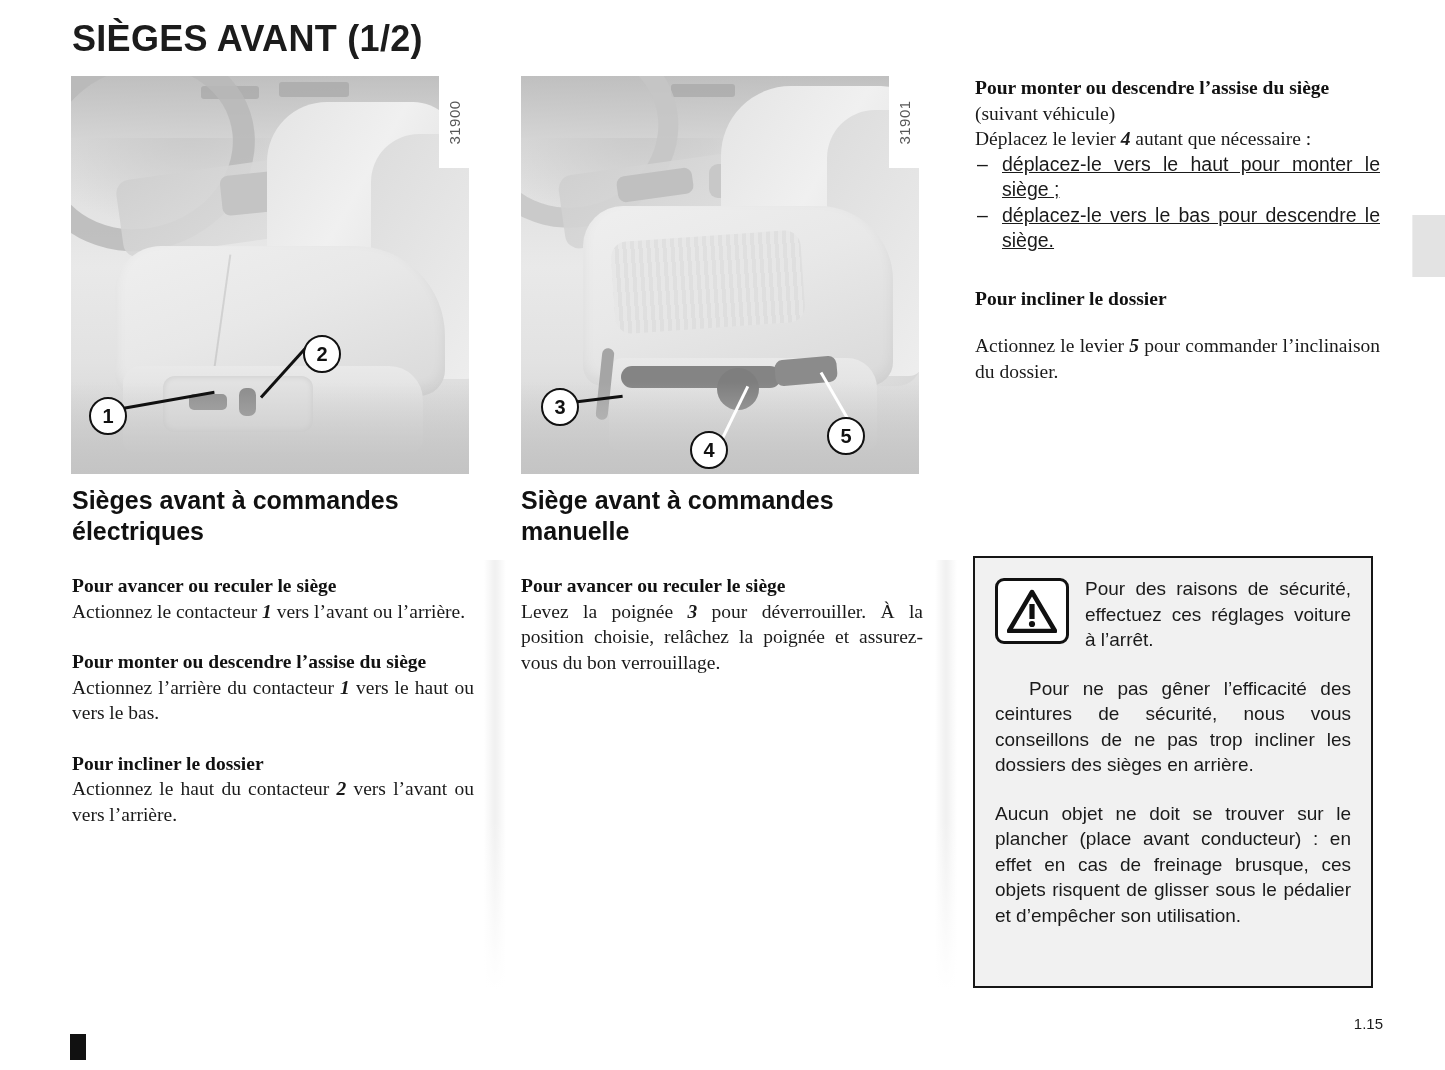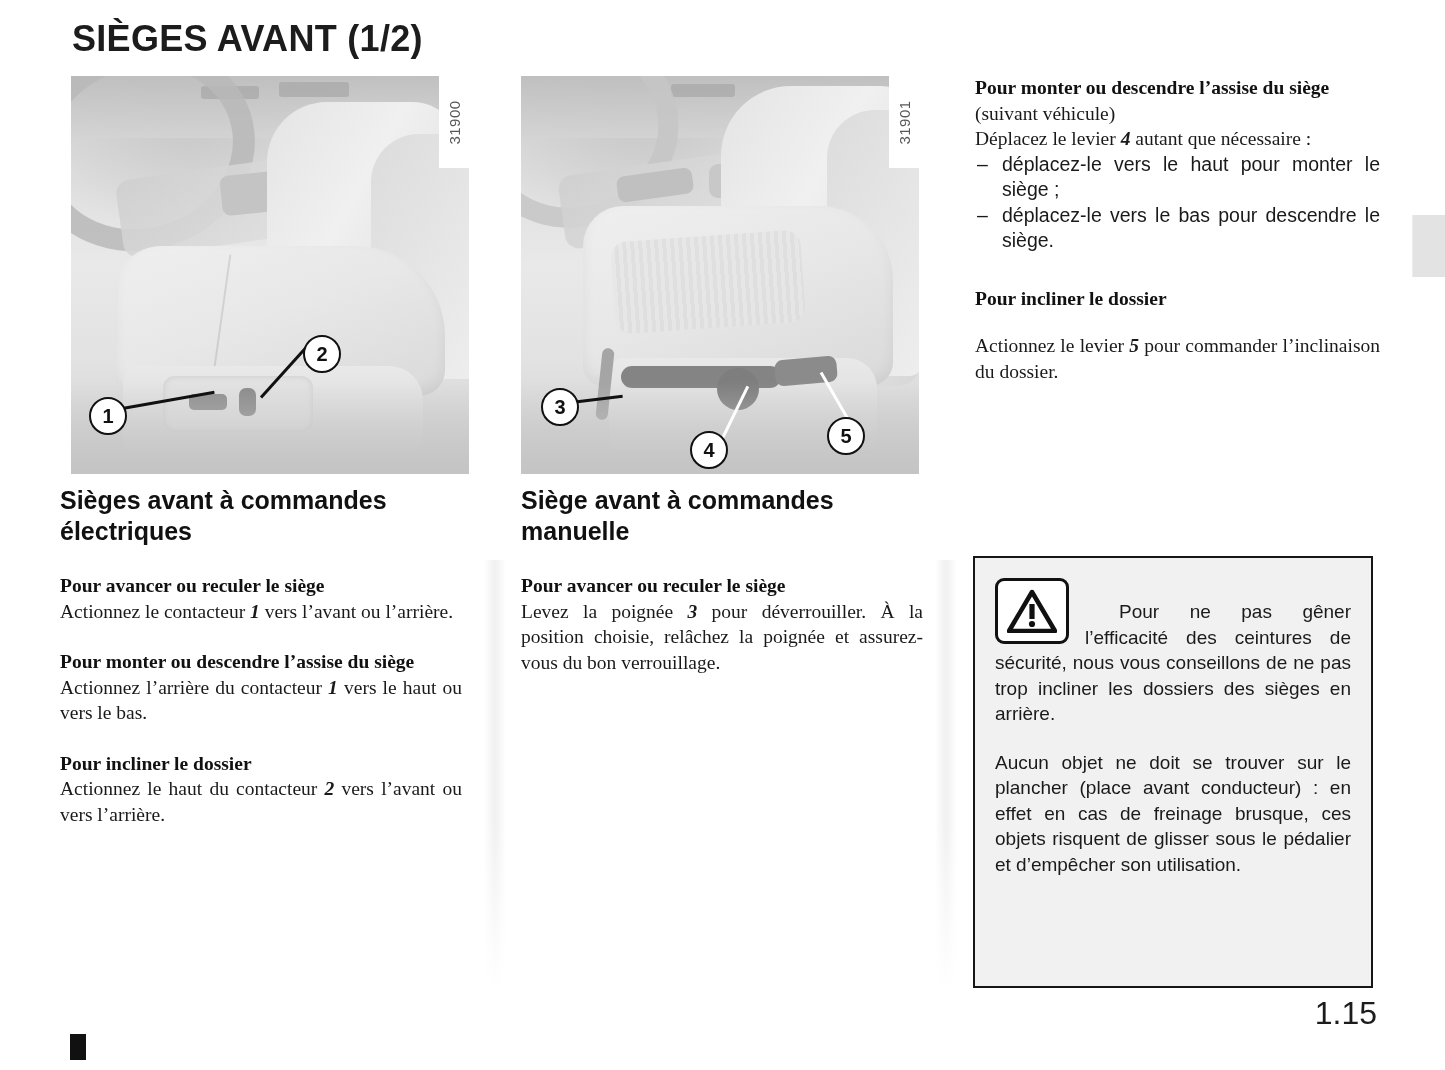--- a/index.html
+++ b/index.html
@@ -271,21 +271,21 @@
   }
   .leader.white { background: #ffffff; height: 3px; }
 
   
   .col {
     position: absolute;
     font-size: 19.5px;
     line-height: 25.5px;
     color: #1a1a1a;
   }
-  .col.c1 { left: 60px;  top: 485px; width: 402px; }
+  .col.c1 { left: 72px;  top: 485px; width: 402px; }
   .col.c2 { left: 521px; top: 485px; width: 402px; }
   .col.c3 { left: 975px; top: 75px;  width: 405px; }
 
   h2.sec-title {
     margin: 0 0 26px 0;
     font-size: 25px;
     line-height: 31px;
     font-weight: bold;
     color: #111111;
   }
@@ -303,20 +303,21 @@
     hyphens: none;
     font-family: Liberation Serif, serif;
   }
   h3.sub.gap { margin-top: 25px; }
   .bold-num { font-weight: bold; font-style: italic; }
 
   ul.dashlist {
     margin: 0;
     padding: 0;
     list-style: none;
+    text-decoration: underline;
   }
   ul.dashlist li {
     position: relative;
     padding-left: 27px;
     text-align: justify;
   }
   ul.dashlist li::before {
     content: "–";
     position: absolute;
     left: 2px;
@@ -354,23 +355,23 @@
     line-height: 25.5px;
     text-align: justify;
     color: #1a1a1a;
   }
   .warn-p.indent { text-indent: 34px; margin-top: 0; }
   .warn-p.spaced { margin-top: 23px; }
 
   
   .page-num {
     position: absolute;
-    right: 68px;
+    right: 62px;
     bottom: 38px;
-    font-size: 32px;
+    font-size: 15px;
     color: #1c1c1c;
   }
   .bottom-marker {
     position: absolute;
     left: 70px;
     bottom: 10px;
     width: 16px;
     height: 26px;
     background: #111111;
   }
@@ -481,18 +482,19 @@
 </div>
 
 <div class="warning-box">
   <div class="warn-icon">
     <svg width="50" height="44" viewBox="0 0 50 44" aria-hidden="true">
       <polygon points="25,3 48,42 2,42" fill="none" stroke="#111111" stroke-width="4.5" stroke-linejoin="round"></polygon>
       <rect x="22.4" y="15" width="5.2" height="15" fill="#111111"></rect>
       <circle cx="25" cy="35" r="3.1" fill="#111111"></circle>
     </svg>
   </div>
+  <p class="warn-p">Pour des raisons de sécurité, effectuez ces réglages voiture à l’arrêt.</p>
   <p class="warn-p indent spaced">Pour ne pas gêner l’efficacité des ceintures de sécurité, nous vous conseillons de ne pas trop incliner les dossiers des sièges en arrière.</p>
   <p class="warn-p spaced">Aucun objet ne doit se trouver sur le plancher (place avant conducteur) : en effet en cas de freinage brusque, ces objets risquent de glisser sous le pédalier et d’empêcher son utilisation.</p>
 </div>
 
 <div class="page-num">1.15</div>
 <div class="bottom-marker"></div>
 
 </body></html>

